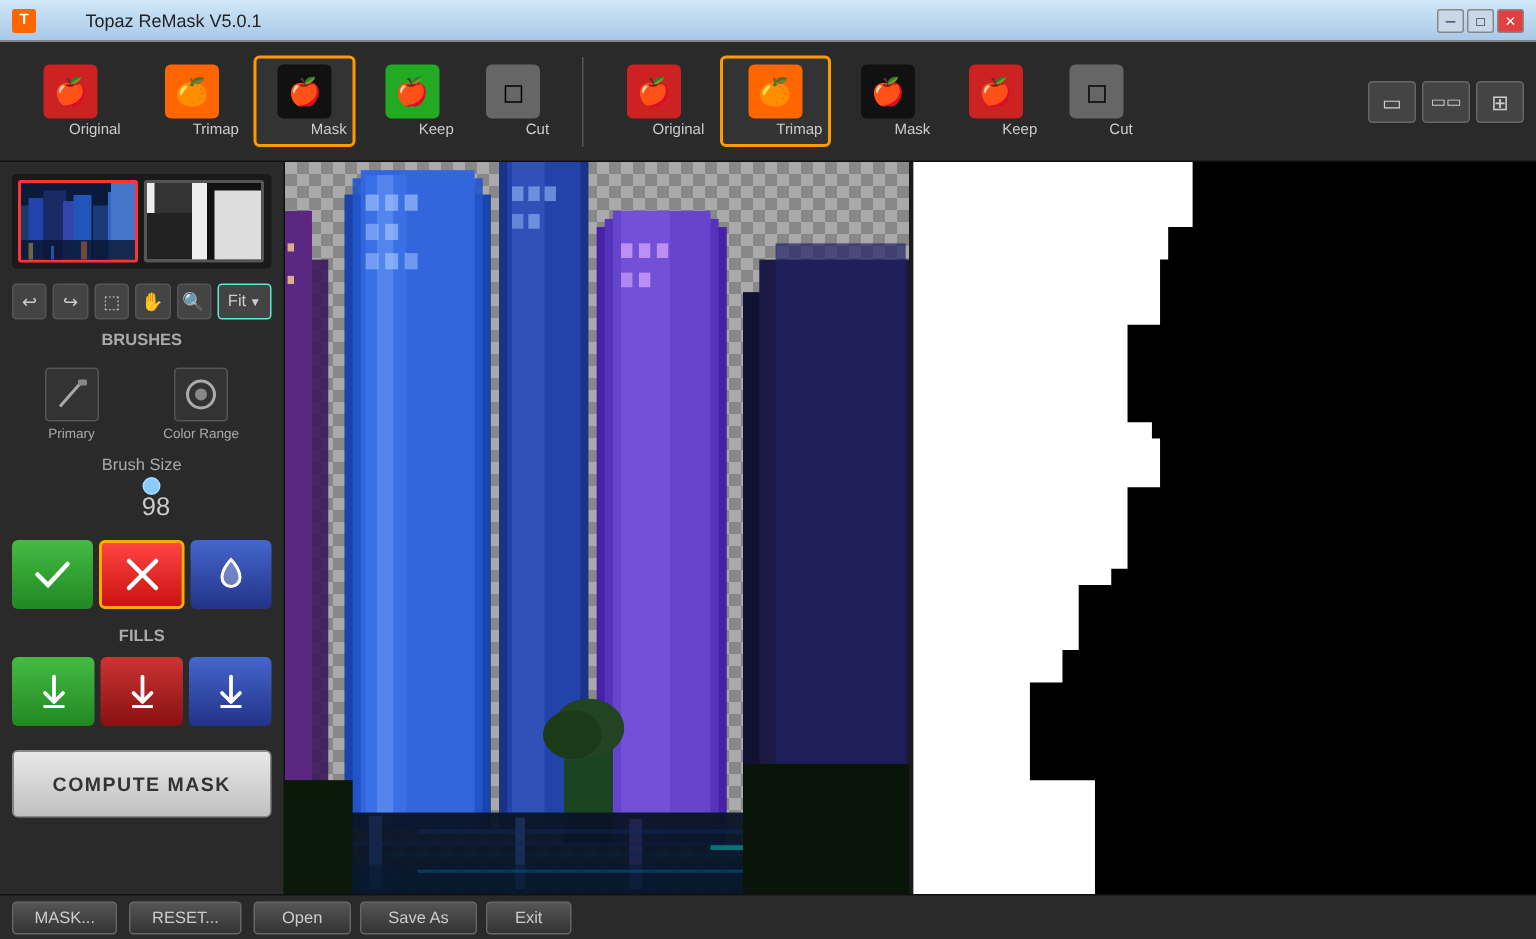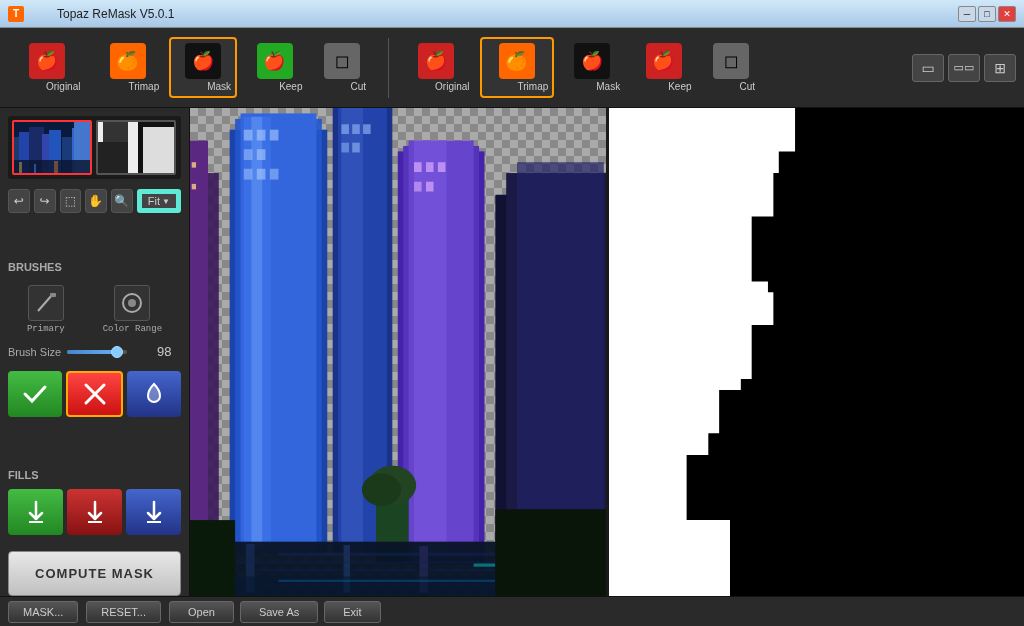--- a/index.html
+++ b/index.html
@@ -172,38 +172,37 @@
       background: #444;
       border: 1px solid #555;
       border-radius: 3px;
       cursor: pointer;
       display: flex; align-items: center; justify-content: center;
       color: #ccc;
       font-size: 12px;
     }
     .fit-btn {
       display: flex; align-items: center; gap: 2px;
-      background: #444; border: 5px solid #5eead4; border-radius: 3px;
+      background: #444; border: 1px solid #5eead4; border-radius: 3px;
       padding: 2px 6px; cursor: pointer; color: #ccc; font-size: 11px;
       height: 24px;
     }
 
     
     .section-label {
       color: #aaa;
       font-size: 11px;
       font-weight: bold;
+      text-align: center;
       margin-bottom: 8px;
-      margin-top: 40px;
     }
     .brush-tools {
       display: flex;
       justify-content: space-around;
       margin-bottom: 6px;
-      font-family: Liberation Mono, monospace;
     }
     .brush-tool {
       display: flex;
       flex-direction: column;
       align-items: center;
       cursor: pointer;
       padding: 4px;
     }
     .brush-tool .bt-icon {
       width: 36px; height: 36px;
@@ -220,20 +219,21 @@
       color: #aaa;
       text-align: center;
     }
 
     
     .brush-size-row {
       display: flex;
       align-items: center;
       gap: 6px;
       margin-bottom: 12px;
+      flex-direction: column;
     }
     .brush-size-label {
       color: #aaa;
       font-size: 11px;
       white-space: nowrap;
     }
     .brush-size-slider {
       flex: 1;
       height: 4px;
       background: #555;
@@ -251,21 +251,21 @@
       width: 12px; height: 12px;
       background: #88ccff;
       border-radius: 50%;
       position: absolute;
       top: -4px;
       left: 73%;
       border: 1px solid #aaddff;
     }
     .brush-size-val {
       color: #ccc;
-      font-size: 13px;
+      font-size: 17px;
       min-width: 24px;
       margin-left: 24px;
     }
 
     
     .action-btns {
       display: flex;
       gap: 4px;
       margin-bottom: 12px;
     }

